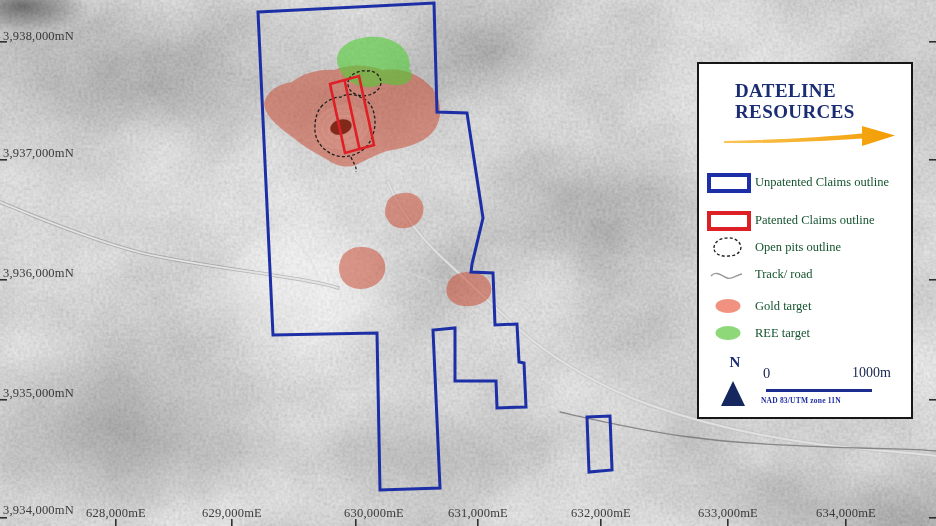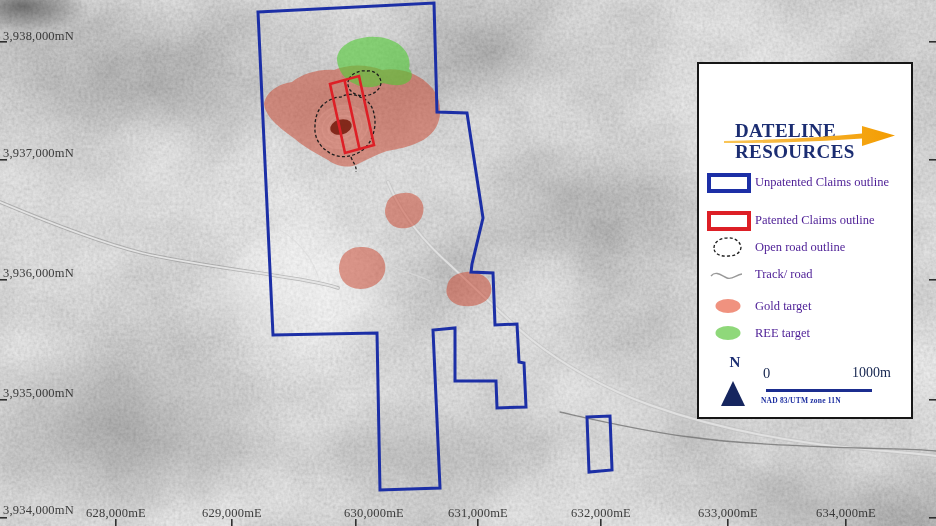--- a/index.html
+++ b/index.html
@@ -14,25 +14,25 @@
     white-space:nowrap; letter-spacing:0.2px;
   }
   .easting { transform:translateX(-50%); }
   
   .legend {
     position:absolute; left:697px; top:62px; width:216px; height:357px;
     background:#ffffff; border:2px solid #161616; box-sizing:border-box;
   }
   .legend-logo {
     position:absolute; left:36px; top:16px; color:#1b2d72;
-    font-size:19px; line-height:21px; font-weight:700; letter-spacing:0.4px;margin-top:40px;
+    font-size:19px; line-height:21px; font-weight:700; letter-spacing:0.4px;
   }
   .legend-svg { position:absolute; left:0; top:0; }
   .legend-label {
-    position:absolute; left:56px; color:#4c1d95; font-size:12.5px; white-space:nowrap;
+    position:absolute; left:56px; color:#14532d; font-size:12.5px; white-space:nowrap;
   }
   .north-n {
     position:absolute; left:28px; top:290px; width:16px; text-align:center;
     color:#1b2d72; font-size:15px; font-weight:700;
   }
   .scale-zero { position:absolute; left:64px; top:301px; color:#15254f; font-size:14.5px; }
   .scale-end  { position:absolute; left:153px; top:301px; color:#15254f; font-size:14px; }
   .scale-datum {
     position:absolute; left:62px; top:332px; width:140px; text-align:left;
     color:#1b2da0; font-size:7.5px; font-weight:700; letter-spacing:0.2px;
@@ -203,21 +203,21 @@
 
       <ellipse cx="29" cy="269" rx="12.5" ry="7" fill="#8fd87a"></ellipse>
 
       <polygon points="22,342 46,342 34,317" fill="#16265f"></polygon>
 
       <rect x="67" y="325" width="106" height="3" fill="#1b2d8f"></rect>
     </svg>
 
     <span class="legend-label" style="top:111px;">Unpatented Claims outline</span>
     <span class="legend-label" style="top:149px;">Patented Claims outline</span>
-    <span class="legend-label" style="top:176px;">Open road outline</span>
+    <span class="legend-label" style="top:176px;">Open pits outline</span>
     <span class="legend-label" style="top:203px;">Track/ road</span>
     <span class="legend-label" style="top:235px;">Gold target</span>
     <span class="legend-label" style="top:262px;">REE target</span>
 
     <div class="north-n">N</div>
     <div class="scale-zero">0</div>
     <div class="scale-end">1000m</div>
     <div class="scale-datum">NAD 83/UTM zone 11N</div>
   </div>
 

